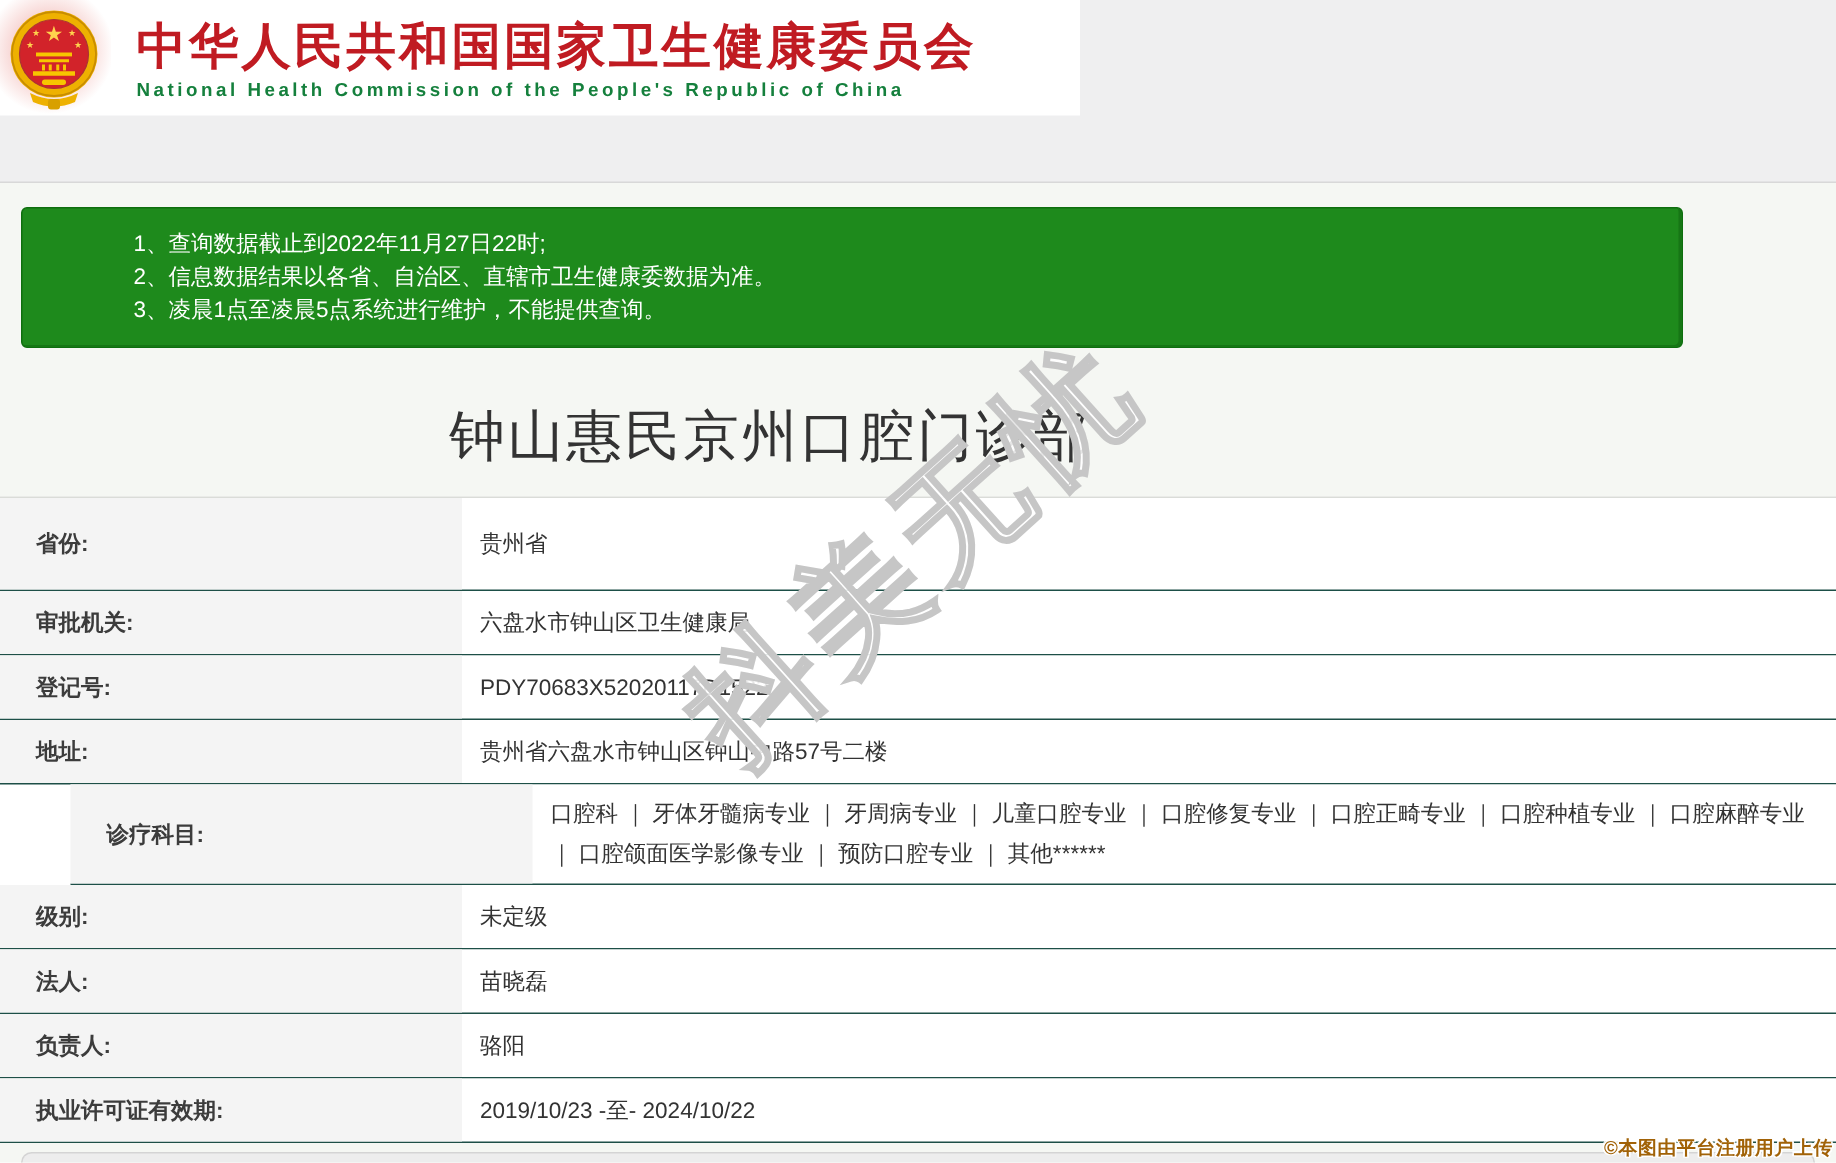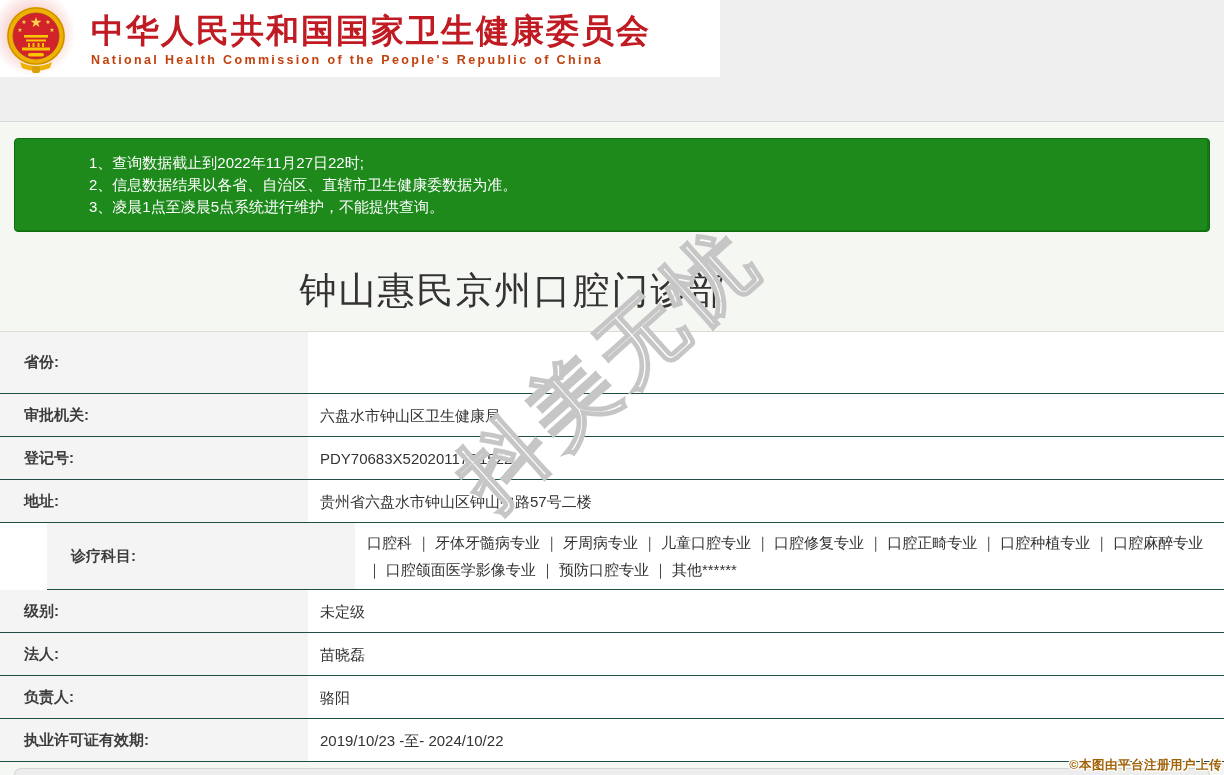--- a/index.html
+++ b/index.html
@@ -24,27 +24,27 @@
   .emblem-glow {
     position:absolute; inset:-5px;
     background:radial-gradient(circle at 45% 42%, rgba(215,40,30,0.45), rgba(215,40,30,0) 68%);
   }
   .header-titles { margin-left:22px; padding-top:2px; }
   .site-title-cn {
     font-size:33px; font-weight:bold; color:#c01b22;
     letter-spacing:2px; line-height:38px; white-space:nowrap;
   }
   .site-title-en {
-    font-size:12.5px; font-weight:bold; color:#c2410c;
+    font-size:12.5px; font-weight:bold; color:#15803d;
     letter-spacing:2.35px; margin-top:3px; white-space:nowrap;
   }
 
   
   .notice {
-    position:absolute; left:14px; top:138px; width:1196px;
+    position:absolute; left:14px; top:138px; width:1108px;
     background:#1e8a1c; border:1px solid #0e6e0e; border-radius:4px;
     box-shadow: inset -2px -1px 0 rgba(0,60,0,0.25);
     color:#ffffff; font-size:15px; line-height:22px;
     padding:13px 20px 13px 74px;
   }
 
   
   .page-title {
     position:absolute; top:266px; left:0; width:1028px;
     text-align:center; font-size:37px; font-weight:500;
@@ -133,20 +133,21 @@
   <div>3、凌晨1点至凌晨5点系统进行维护，不能提供查询。</div>
 </div>
 
 <h1 class="page-title">钟山惠民京州口腔门诊部</h1>
 
 <div class="watermark">抖美无忧</div>
 
 <div class="details" id="rows">
   <div class="row">
     <div class="cell label">省份:</div>
+    <div class="cell value">贵州省</div>
   </div>
 
   <div class="row">
     <div class="cell label">审批机关:</div>
     <div class="cell value">六盘水市钟山区卫生健康局</div>
   </div>
 
   <div class="row">
     <div class="cell label">登记号:</div>
     <div class="cell value">PDY70683X52020117D1522</div>

